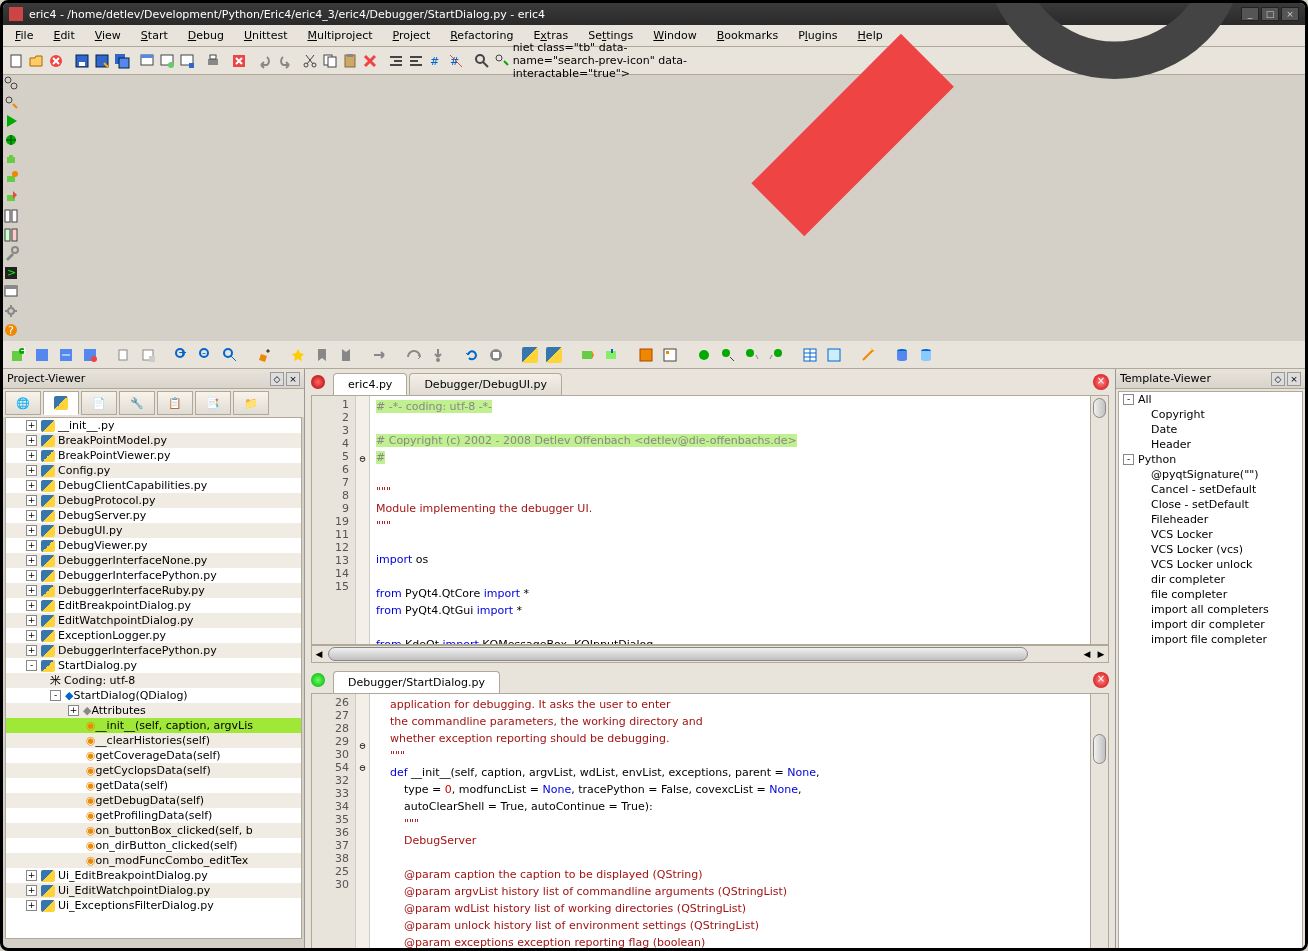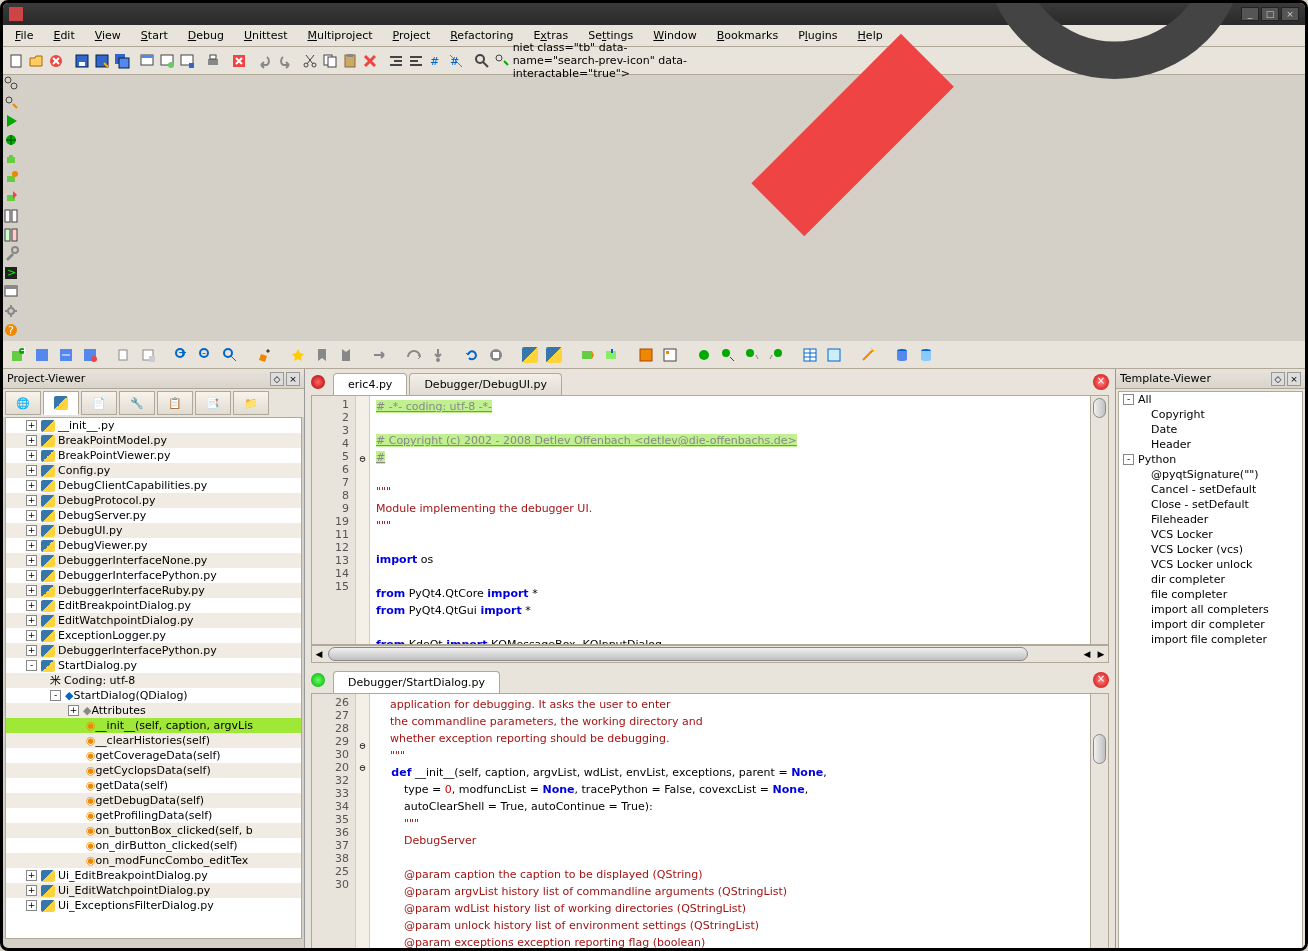--- a/index.html
+++ b/index.html
@@ -41,37 +41,38 @@
 .ed-led { width: 14px; height: 14px; border-radius: 50%; margin-right: 8px; align-self: center; }
 .led-red { background: radial-gradient(#f66,#a00); }
 .led-green { background: radial-gradient(#6f6,#0a0); }
 .ed-tab { padding: 4px 14px; background: linear-gradient(#f4f0e8,#e0dcd4); border: 1px solid #b0a898; border-bottom: none; border-radius: 4px 4px 0 0; margin-right: 2px; }
 .ed-tab.active { background: #fff; }
 .ed-close { margin-left: auto; align-self: center; width: 16px; height: 16px; border-radius: 50%; background: radial-gradient(#f88,#c00); color: #fff; text-align: center; line-height: 14px; font-size: 10px; }
 .editor { background: #fff; border: 1px solid #b0a898; margin: 0 6px; display: flex; height: 250px; }
 .gutter { background: #e8e4dc; border-right: 1px solid #ccc; width: 44px; text-align: right; padding: 2px 6px 2px 2px; font-family: monospace; font-size: 12px; color: #555; }
 .fold-col { width: 14px; background: #f4f0e8; border-right: 1px solid #ccc; font-family: monospace; font-size: 10px; text-align: center; padding-top: 2px; }
 .code { flex: 1; padding: 2px 6px; font-family: "DejaVu Sans Mono", monospace; font-size: 12px; line-height: 17px; white-space: pre; overflow: hidden; }
-.code .hl { background: #c0f090; text-decoration: underline; }
+.code .hl { background: #c0f090; }
 .code .c { color: #888; }
 .code .s { color: #a31515; }
-.code .k { color: #00d; font-weight: bold; }
+.code .k { color: #00d; font-weight: normal; }
 .code .n { color: #c00; }
 .ed-vscroll { width: 18px; background: #e8e4dc; border-left: 1px solid #b0a898; position: relative; }
 .ed-vscroll .vthumb { position: absolute; left: 2px; right: 2px; background: linear-gradient(90deg,#f0f0f0,#c0c0c0); border: 1px solid #888; border-radius: 7px; }
 .tpl-tree { background: #fff; border: 1px solid #b0a898; margin: 2px; height: 800px; }
 .tpl-row { padding: 1px 4px; display: flex; align-items: center; height: 15px; }
 .tpl-row .exp { margin-right: 4px; }
 .py-icon { background: linear-gradient(135deg,#3776ab 50%,#ffd43b 50%); border-radius: 2px; }
 </style>
 </head>
 <body>
 
 <div class="titlebar">
   <div class="app-icon"></div>
+  <span>eric4 - /home/detlev/Development/Python/Eric4/eric4_3/eric4/Debugger/StartDialog.py - eric4</span>
   <div class="win-controls">
     <div>_</div>
     <div>□</div>
     <div>×</div>
   </div>
 </div>
 
 <div class="menubar">
   <span><u>F</u>ile</span>
   <span><u>E</u>dit</span>
@@ -717,21 +718,21 @@
         <div class="ed-tab active">Debugger/StartDialog.py</div>
         <div class="ed-close">×</div>
       </div>
       <div class="editor" style="height:256px">
         <div class="gutter" id="ed2-gutter">
             <div>26</div>
             <div>27</div>
             <div>28</div>
             <div>29</div>
             <div>30</div>
-            <div>20</div>
+            <div>54</div>
             <div>32</div>
             <div>33</div>
             <div>34</div>
             <div>35</div>
             <div>36</div>
             <div>37</div>
             <div>38</div>
             <div>25</div>
             <div>30</div>
           </div>

